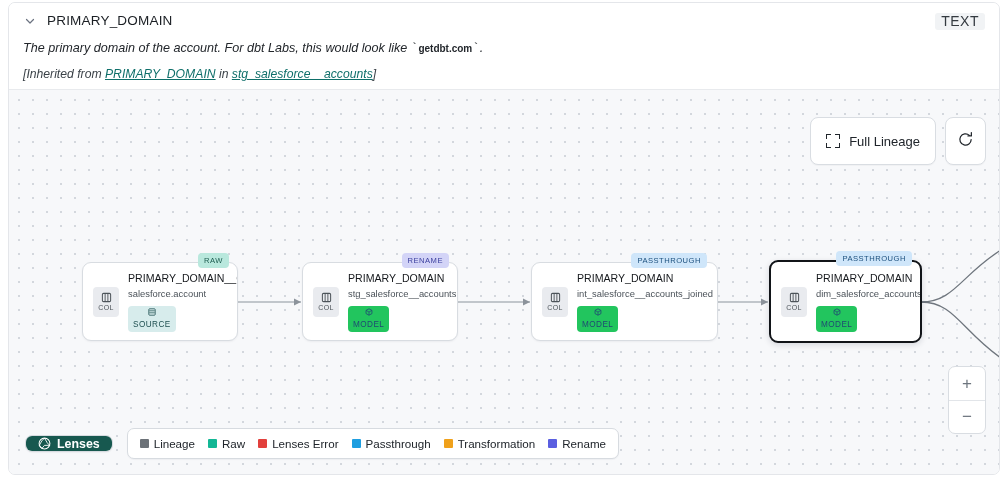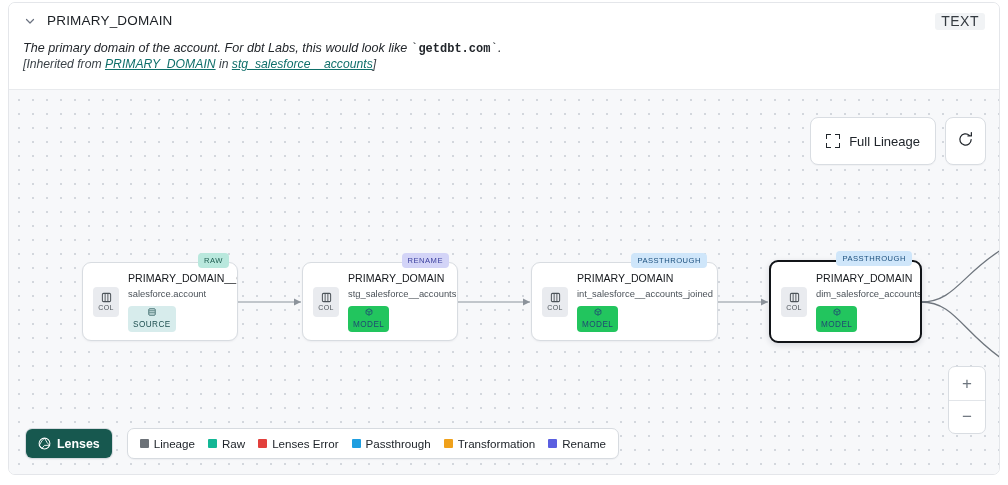--- a/index.html
+++ b/index.html
@@ -55,27 +55,28 @@
     line-height: 13px;
   }
   .desc {
     margin-top: 11px;
     font-size: 12.6px;
     font-style: italic;
     color: #22262b;
     line-height: 16px;
   }
   .desc code {
-    font-family: Liberation Mono, monospace;
+    font-family: Liberation Sans, sans-serif;
     font-style: normal;
     font-weight: bold;
-    font-size: 12px;
+    font-size: 10px;
   }
   .tick { font-family: "Liberation Mono", monospace; font-style: normal; }
   .inherit {
+    margin-top: 10px;
     font-size: 12.2px;
     font-style: italic;
     color: #3b4248;
     line-height: 15px;
   }
   .inherit a {
     color: #0f6f6a;
     text-decoration: underline;
     font-style: italic;
   }
@@ -213,21 +214,21 @@
     position: absolute;
     left: 16px; bottom: 17px;
     display: flex; align-items: center; gap: 14px;
   }
   .segment {
     display: flex; align-items: stretch;
     border: 1px solid #d7dbe0;
     border-radius: 7px;
     overflow: hidden;
     background: #fff;
-    height: 31px;
+    height: 17px;
     box-shadow: 0 1px 1px rgba(16,24,40,.04);
     justify-content: space-between;
   }
   .seg-lenses {
     background: #17584f;
     color: #fff;
     display: flex; align-items: center; gap: 6px;
     padding: 0 12px;
     font-size: 12.4px;
     font-weight: bold;

